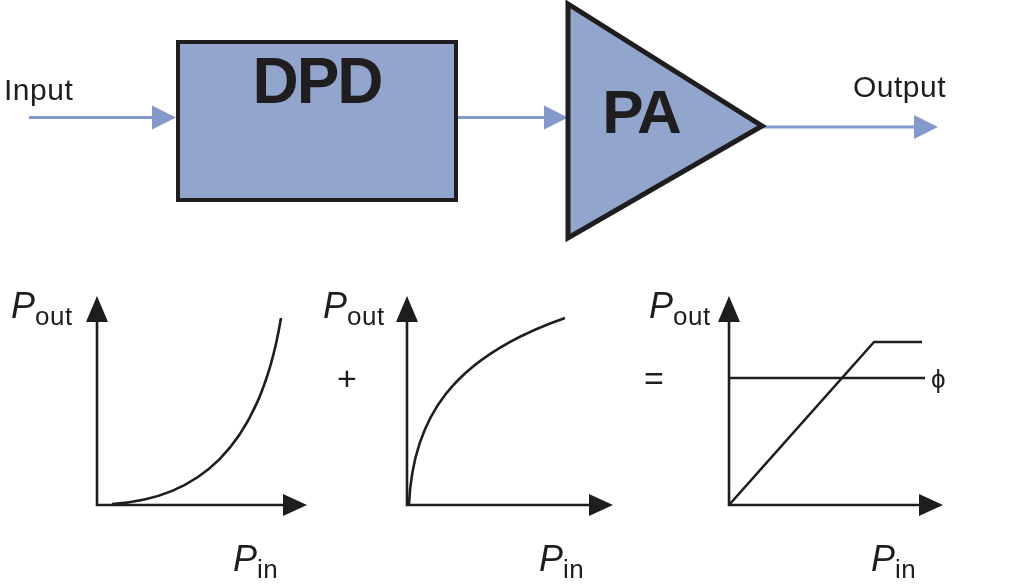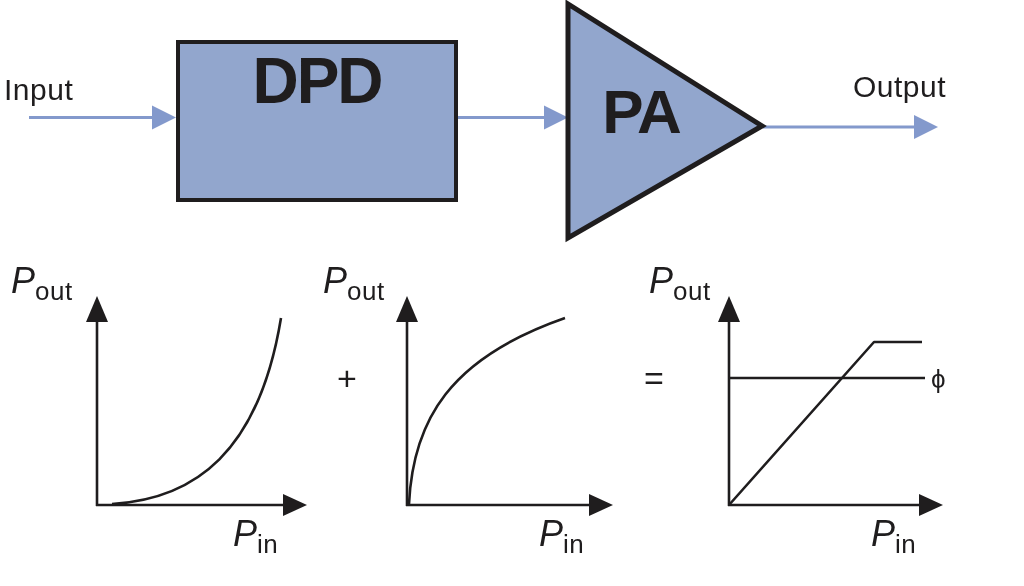--- a/index.html
+++ b/index.html
@@ -22,21 +22,21 @@
     left:176px;top:40px;width:274px;height:154px;
     background:var(--block-fill);
     border:4px solid var(--ink);
     display:flex;justify-content:center;
   }
   .block-label{font-size:64px;font-weight:bold;letter-spacing:-2px;}
   .pa-label{
     left:576px;top:84px;width:130px;text-align:center;
     font-size:62px;font-weight:bold;letter-spacing:-2px;line-height:56px;
   }
-  .axis-label{white-space:nowrap;line-height:1;}
+  .axis-label{white-space:nowrap;line-height:1;margin-top:25px;}
   .pvar{font-style:italic;font-size:36px;}
   .psub{font-size:26px;vertical-align:-7px;letter-spacing:0.5px;}
   .op{font-size:34px;line-height:1;}
   .phi{font-size:26px;line-height:1;}
 </style>
 </head>
 <body>
 
 <div id="canvas">
 

